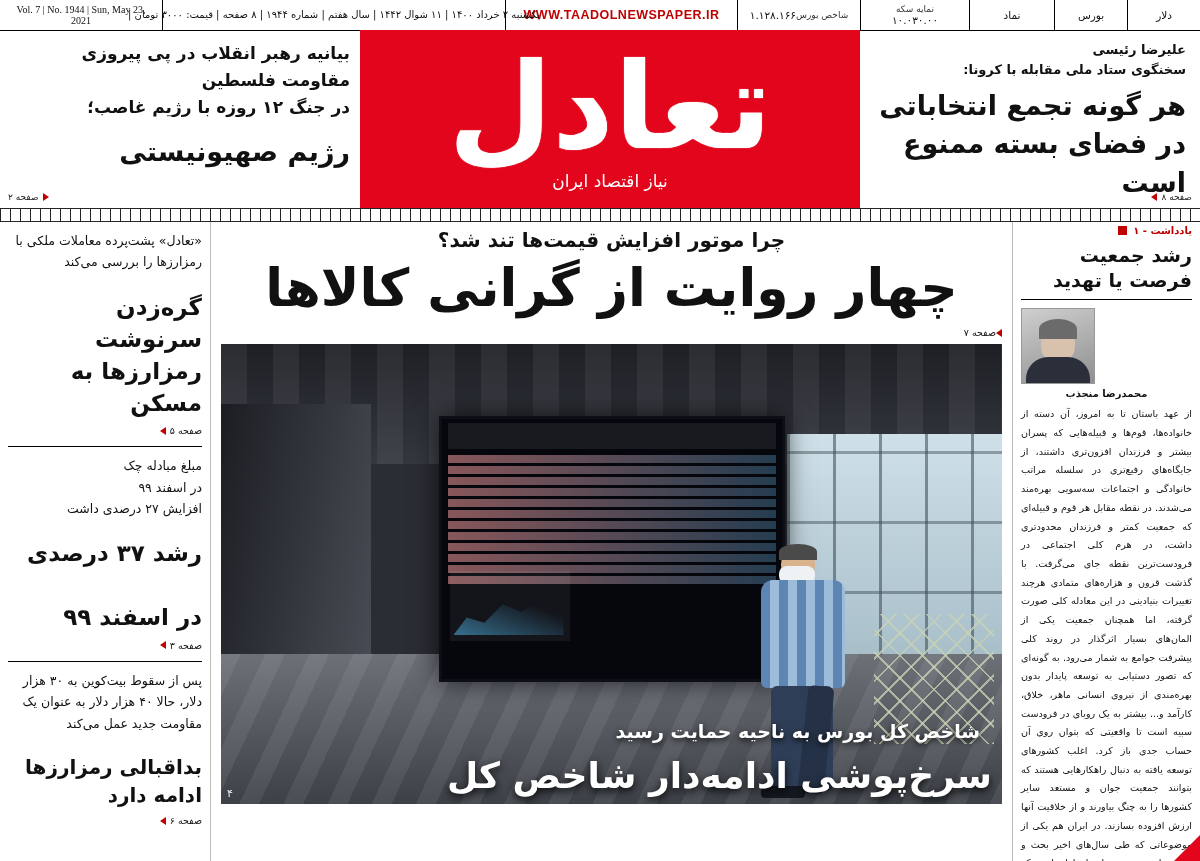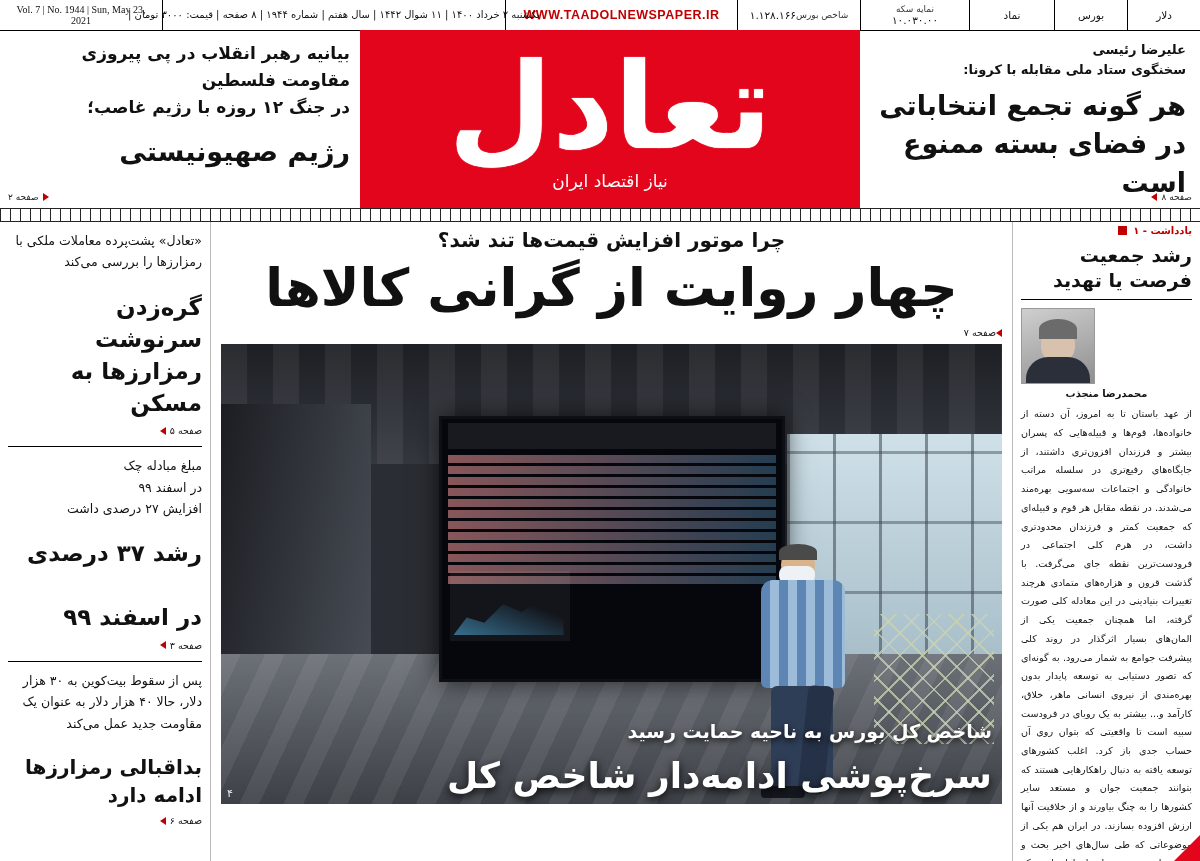--- a/index.html
+++ b/index.html
@@ -196,21 +196,21 @@
   .ph-person .p-leg{position:absolute;left:24px;top:140px;width:62px;height:105px;background:#2f3e57;border-radius:6px;}
   .ph-person .p-leg2{position:absolute;left:56px;top:140px;width:26px;height:108px;background:#253146;border-radius:6px;transform:rotate(6deg);}
   .ph-person .p-shoe{position:absolute;left:14px;bottom:-2px;width:44px;height:12px;background:#14181f;border-radius:4px;}
   .ph-pattern{
     position:absolute;right:8px;bottom:60px;width:120px;height:130px;
     background:
       repeating-linear-gradient(45deg,rgba(200,210,180,.75) 0 2px,transparent 2px 16px),
       repeating-linear-gradient(-45deg,rgba(200,210,180,.75) 0 2px,transparent 2px 16px);
   }
   .photo-cap{
-    position:absolute;right:10px;bottom:62px;text-align:right;
+    position:absolute;right:22px;bottom:62px;text-align:right;
     color:#fff;font-size:19px;font-weight:bold;text-shadow:0 2px 6px rgba(0,0,0,.9);margin-top:25px;
   }
   .photo-head{
     position:absolute;right:10px;bottom:8px;text-align:right;
     color:#fff;font-size:36px;font-weight:bold;text-shadow:0 3px 8px rgba(0,0,0,.95);
     line-height:1.15;
   }
   .photo-num{
     position:absolute;left:6px;bottom:4px;color:#fff;font-size:11px;opacity:.9;
   }

